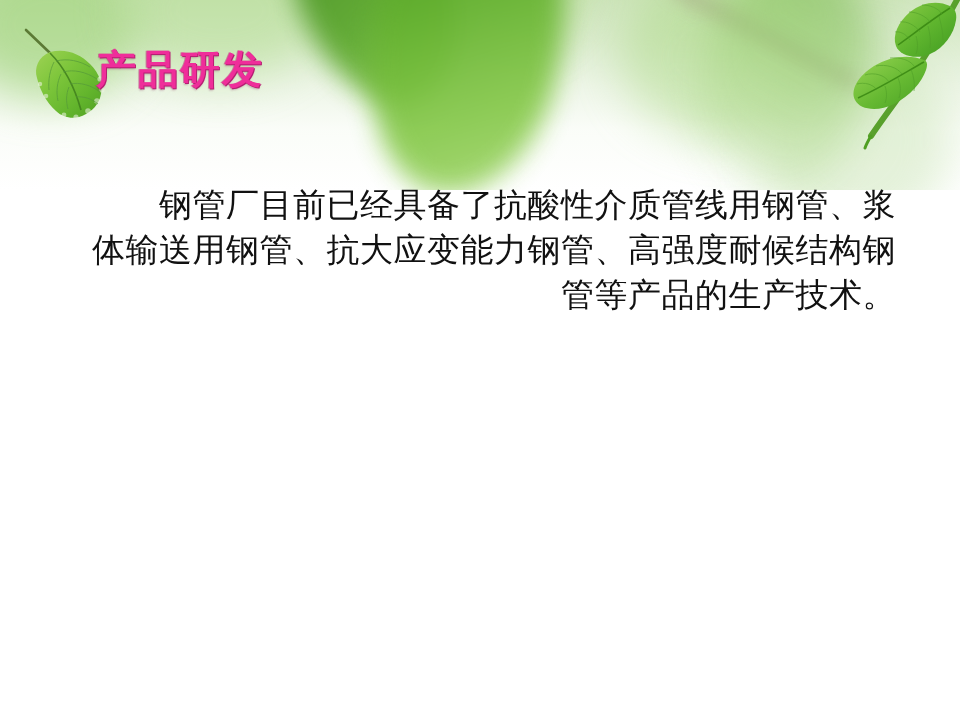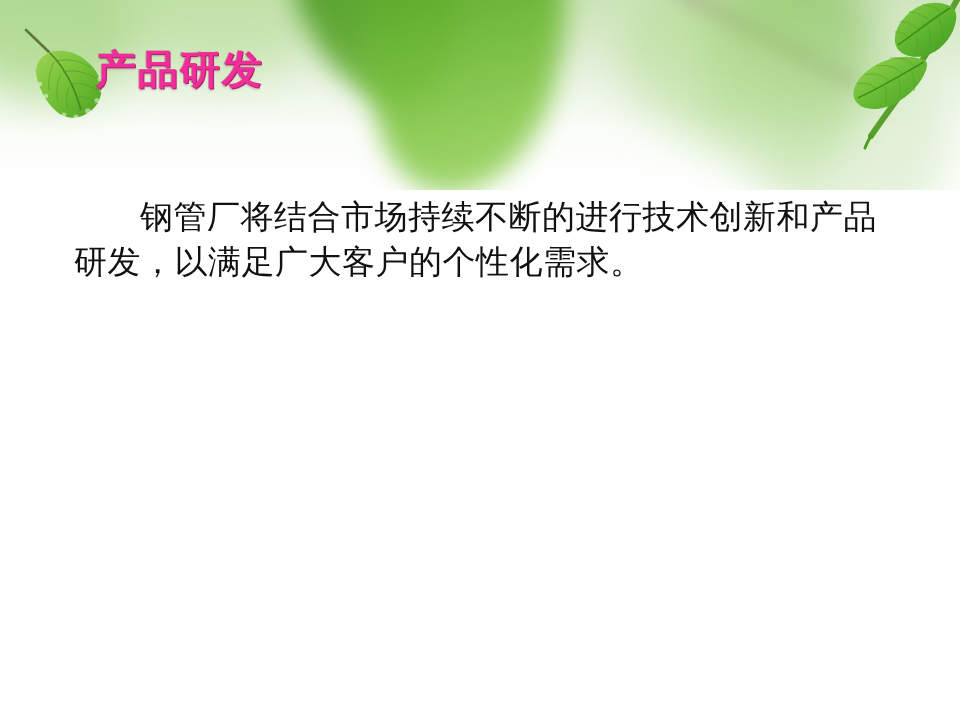--- a/index.html
+++ b/index.html
@@ -10,20 +10,21 @@
     background:#ffffff;
   }
 
   
   .slide {
     position:relative;
     width:960px; height:632px;
     background:#ffffff;
     font-family:"Liberation Serif", serif;
     overflow:hidden;
+    text-align:right;
   }
 
   
   .header-band {
     position:absolute;
     left:0; top:0;
     width:960px; height:190px;
     overflow:hidden;
     pointer-events:none;
   }
@@ -267,20 +268,20 @@
       <path d="M65,75 C68,83 69,91 68,97"></path>
       <path d="M52,84 C55,91 55,98 53,104"></path>
       <path d="M39,92 C41,98 41,104 39,109"></path>
     </g>
   </svg>
 
   <div class="slide-title">产品研发</div>
 
   <div class="body-copy">
 
-
-
-    <p class="para gap">钢管厂将结合市场持续不断的进行技术创新和产品研发，以满足广大客户的个性化需求。</p>
+    <p class="para">钢管厂目前已经具备了抗酸性介质管线用钢管、浆体输送用钢管、抗大应变能力钢管、高强度耐候结构钢管等产品的生产技术。</p>
+
+
   </div>
 
   <div class="footer-bar"></div>
 
 </div>
 
 </body></html>

